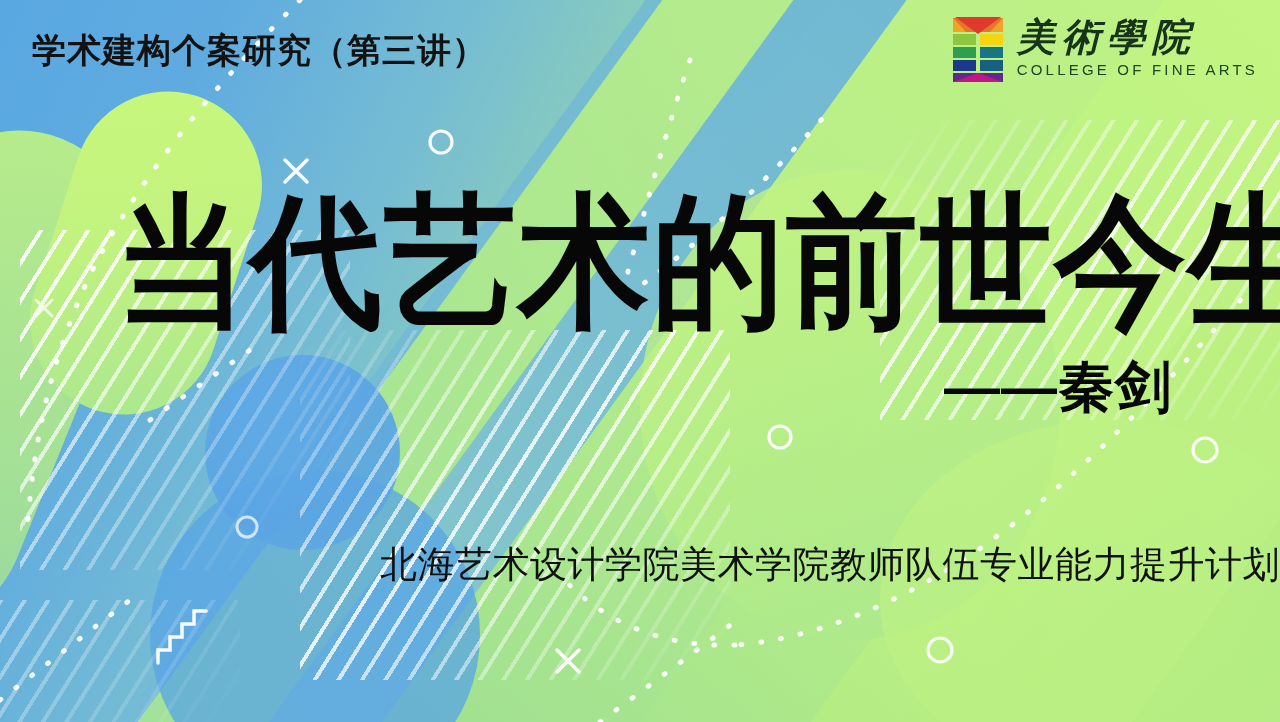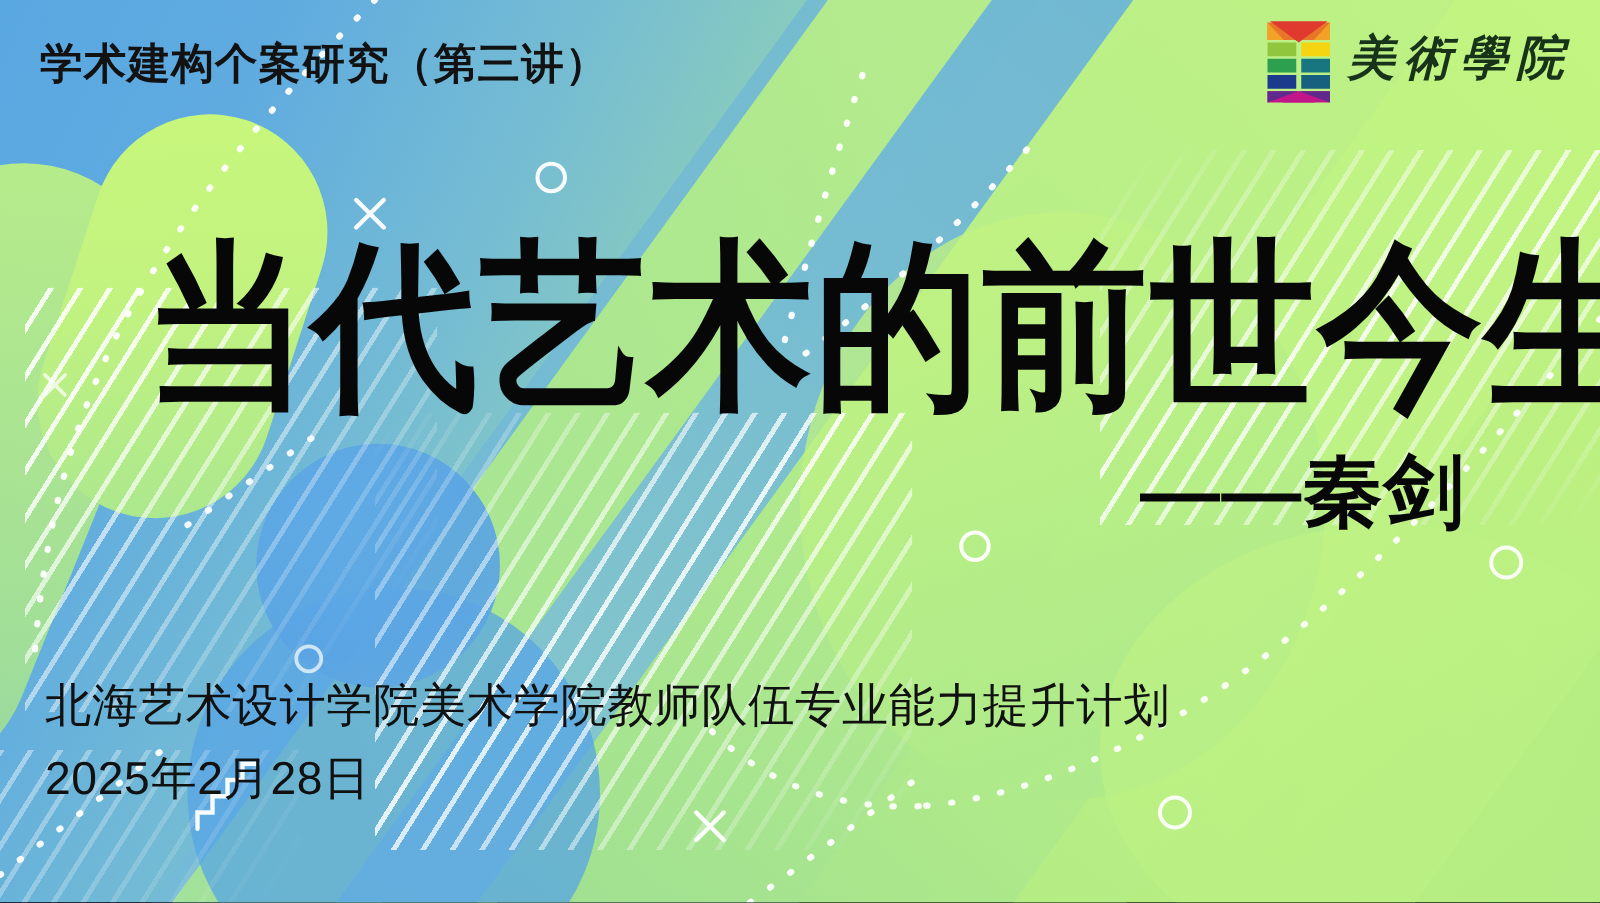--- a/index.html
+++ b/index.html
@@ -163,28 +163,28 @@
   .main-title {
     position:absolute; left:116px; top:185px;
     font-size:132px; font-weight:900; color:#070707;
     letter-spacing:2px; line-height:1.06; white-space:nowrap;
     font-family:"Liberation Sans","DejaVu Sans",sans-serif;
     transform:scaleY(1.1);
     transform-origin:left top;
   }
   .author-line {
     position:absolute; right:108px; top:350px;
-    font-size:64px; font-weight:900; color:#070707;
+    font-size:56px; font-weight:900; color:#070707;
     letter-spacing:1px; white-space:nowrap;
     font-family:"Liberation Sans","DejaVu Sans",sans-serif;
   }
 
   .footer-block {
     position:absolute; left:0; right:0; top:540px;
-    text-align:left;
+    text-align:right;
     padding-left:36px;
   }
   .footer-org {
     font-size:37px; font-weight:500; color:#111; letter-spacing:.5px;
     font-family:"Liberation Sans","DejaVu Sans",sans-serif;
   }
   .footer-date {
     margin-top:8px;
     font-size:37px; font-weight:500; color:#111; letter-spacing:.5px;
     font-family:"Liberation Sans","DejaVu Sans",sans-serif;
@@ -275,25 +275,25 @@
       <rect x="2" y="48" width="23" height="11" fill="#1b3a8c"></rect>
       <rect x="29" y="48" width="23" height="11" fill="#17607e"></rect>
 
       <path d="M2 61 h50 v9 h-50 z" fill="#c2168a"></path>
       <path d="M2 61 L27 61 L2 70 Z" fill="#5f2a8c"></path>
       <path d="M52 61 L27 61 L52 70 Z" fill="#5f2a8c"></path>
       <path d="M14 70 L27 61 L40 70 Z" fill="#c2168a"></path>
     </svg>
     <div class="logo-text">
       <div class="logo-cn">美術學院</div>
+      <div class="logo-en">COLLEGE OF FINE ARTS</div>
     </div>
   </div>
 
   <div class="main-title">当代艺术的前世今生</div>
 
   <div class="author-line">——秦剑</div>
 
   <div class="footer-block">
     <div class="footer-org">北海艺术设计学院美术学院教师队伍专业能力提升计划</div>
-    <div class="footer-date">2025年2月28日</div>
   </div>
 
 </div>
 
 </body></html>

